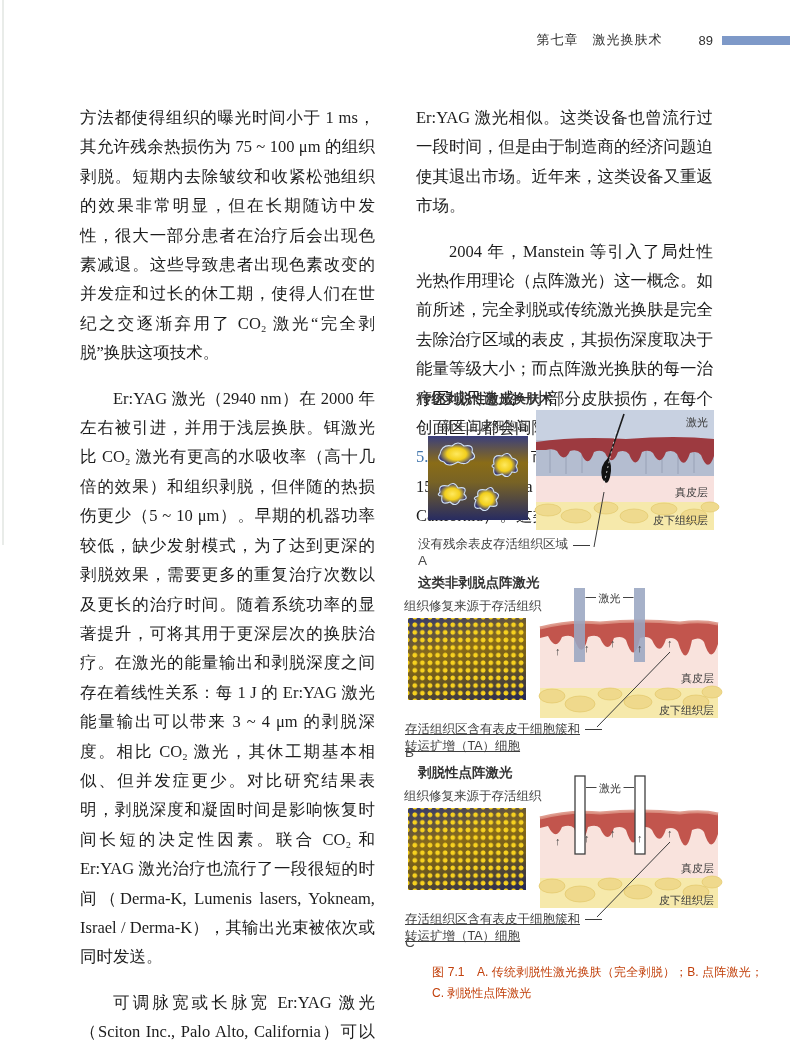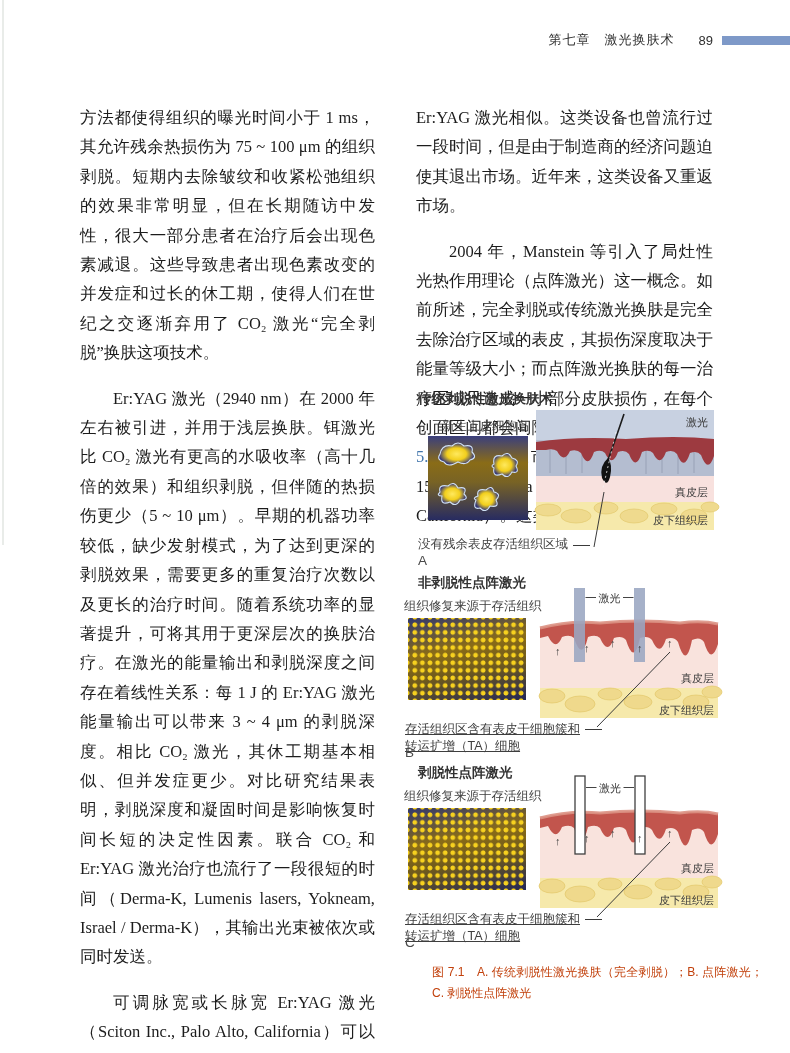--- a/index.html
+++ b/index.html
@@ -3,21 +3,21 @@
 <meta charset="utf-8">
 <style>
   html,body{margin:0;padding:0;background:#ffffff;}
   .page{position:relative;width:790px;height:1053px;background:#ffffff;overflow:hidden;
         font-family:"Liberation Serif","DejaVu Serif",serif;color:#1c1c1c;}
   .scan-edge{position:absolute;left:2px;top:0;width:2px;height:545px;background:#e9ece9;}
 
   
   .header{position:absolute;top:30px;right:0;height:20px;display:flex;align-items:center;
           font-family:"Liberation Sans","DejaVu Sans",sans-serif;font-size:13px;color:#2f2f2f;}
-  .chapter-title{margin-right:24px;letter-spacing:1px;font-family:Liberation Mono, monospace;}
+  .chapter-title{margin-right:36px;letter-spacing:1px;font-family:Liberation Mono, monospace;}
   .page-number{margin-right:9px;}
   .header-bar{width:68px;height:9px;background:#7e99c8;}
 
   
   .col{position:absolute;top:87px;font-size:16.5px;line-height:29.4px;text-align:justify;}
   .col-left{left:64px;width:327px;}
   .col-right{left:400px;width:329px;}
   .col p{margin:16px;}
   .col p.indent{text-indent:2em;}
   .figref{color:#4477ad;cursor:pointer;}
@@ -145,21 +145,21 @@
         <text x="172" y="16" text-anchor="end">激光</text>
         <text x="172" y="86" text-anchor="end">真皮层</text>
         <text x="172" y="114" text-anchor="end">皮下组织层</text>
       </svg>
 
       <div class="pointer-label pointer-a"><span>没有残余表皮存活组织区域</span><span class="connector conn-a"></span></div>
       <div class="panel-letter letter-a">A</div>
     </div>
 
     <div class="panel panel-b">
-      <div class="panel-title">非剥脱性点阵激光</div>
+      <div class="panel-title">这类非剥脱点阵激光</div>
       <div class="side-label">组织修复来源于存活组织</div>
       <div class="dot-inset"></div>
 
       <svg class="skin-svg skin-bc" width="178" height="132" viewBox="0 0 178 132">
         <rect x="0" y="40" width="178" height="62" fill="#f9e3dd"></rect>
         <rect x="0" y="102" width="178" height="30" fill="#f6e9ab"></rect>
         <g fill="#efd98c" stroke="#e2c76a" stroke-width="0.7">
           <ellipse cx="12" cy="110" rx="13" ry="7"></ellipse>
             <ellipse cx="40" cy="118" rx="15" ry="8"></ellipse>
           <ellipse cx="70" cy="108" rx="12" ry="6"></ellipse>

